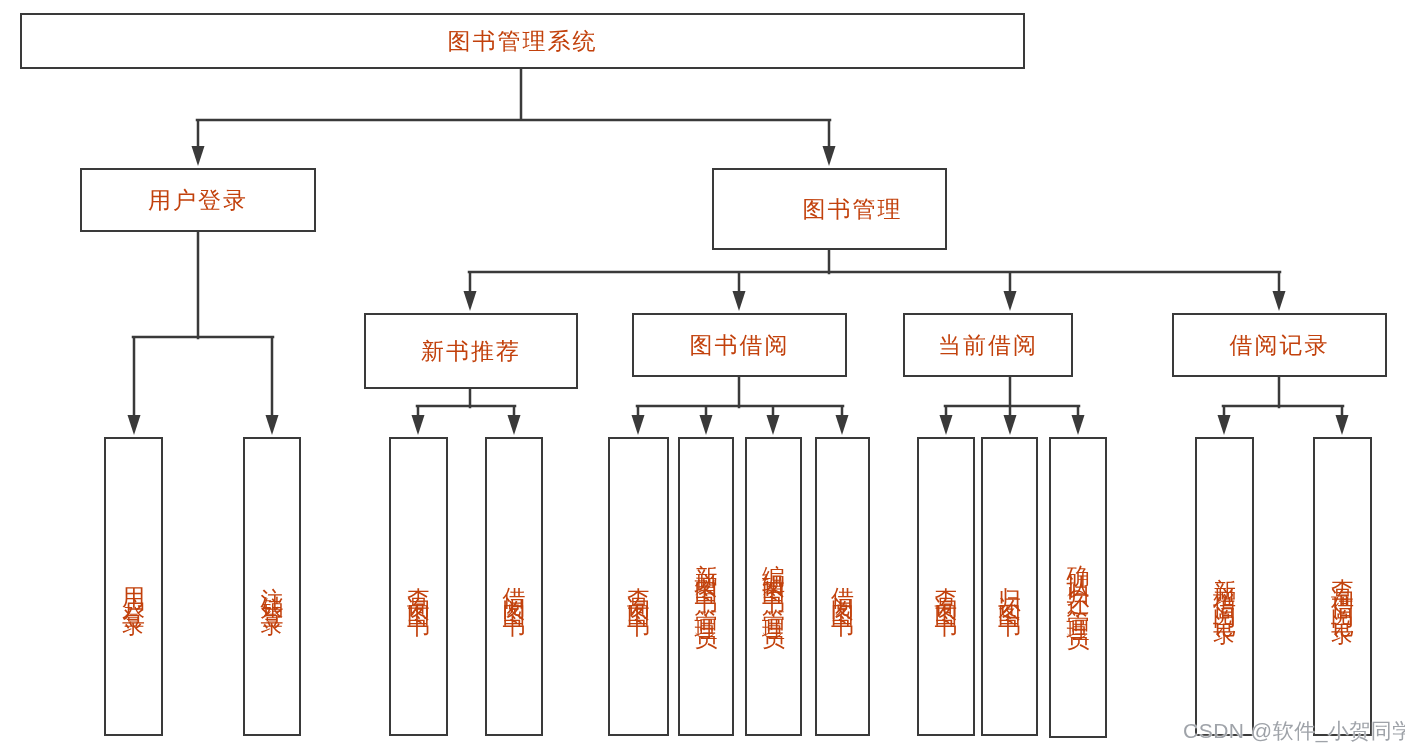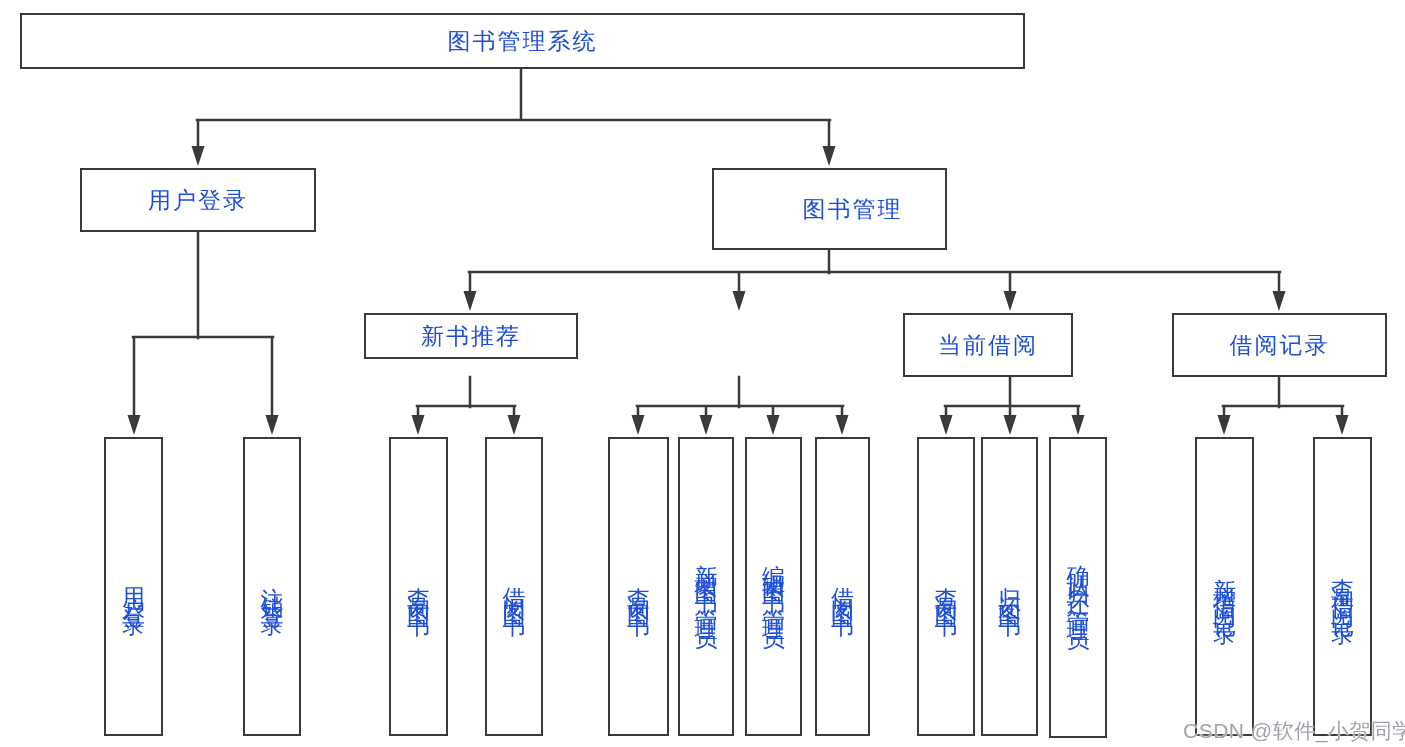--- a/index.html
+++ b/index.html
@@ -22,21 +22,21 @@
     z-index: 1;
   }
   .box {
     position: absolute;
     box-sizing: border-box;
     background: #ffffff;
     border: 2.5px solid #3a3a3a;
     display: flex;
     align-items: center;
     justify-content: center;
-    color: #1d4ed8;
+    color: #c2410c;
     z-index: 2;
   }
   .h-label {
     font-size: 23px;
     letter-spacing: 2px;
     white-space: nowrap;
   }
   .v-box span {
     writing-mode: vertical-rl;
     text-orientation: mixed;
@@ -124,22 +124,25 @@
     <span class="h-label">图书管理系统</span>
   </div>
 
   <div class="box" style="left:80px; top:168px; width:236px; height:64px;">
     <span class="h-label">用户登录</span>
   </div>
   <div class="box" style="left:712px; top:168px; width:235px; height:82px;padding-left:46px;">
     <span class="h-label">图书管理</span>
   </div>
 
-  <div class="box" style="left:364px; top:313px; width:214px; height:46px;">
+  <div class="box" style="left:364px; top:313px; width:214px; height:76px;">
     <span class="h-label">新书推荐</span>
+  </div>
+  <div class="box" style="left:632px; top:313px; width:215px; height:64px;">
+    <span class="h-label">图书借阅</span>
   </div>
   <div class="box" style="left:903px; top:313px; width:170px; height:64px;">
     <span class="h-label">当前借阅</span>
   </div>
   <div class="box" style="left:1172px; top:313px; width:215px; height:64px;">
     <span class="h-label">借阅记录</span>
   </div>
 
   <div class="box v-box" style="left:104px; top:437px; width:59px; height:299px;">
     <span>用户登录</span>

